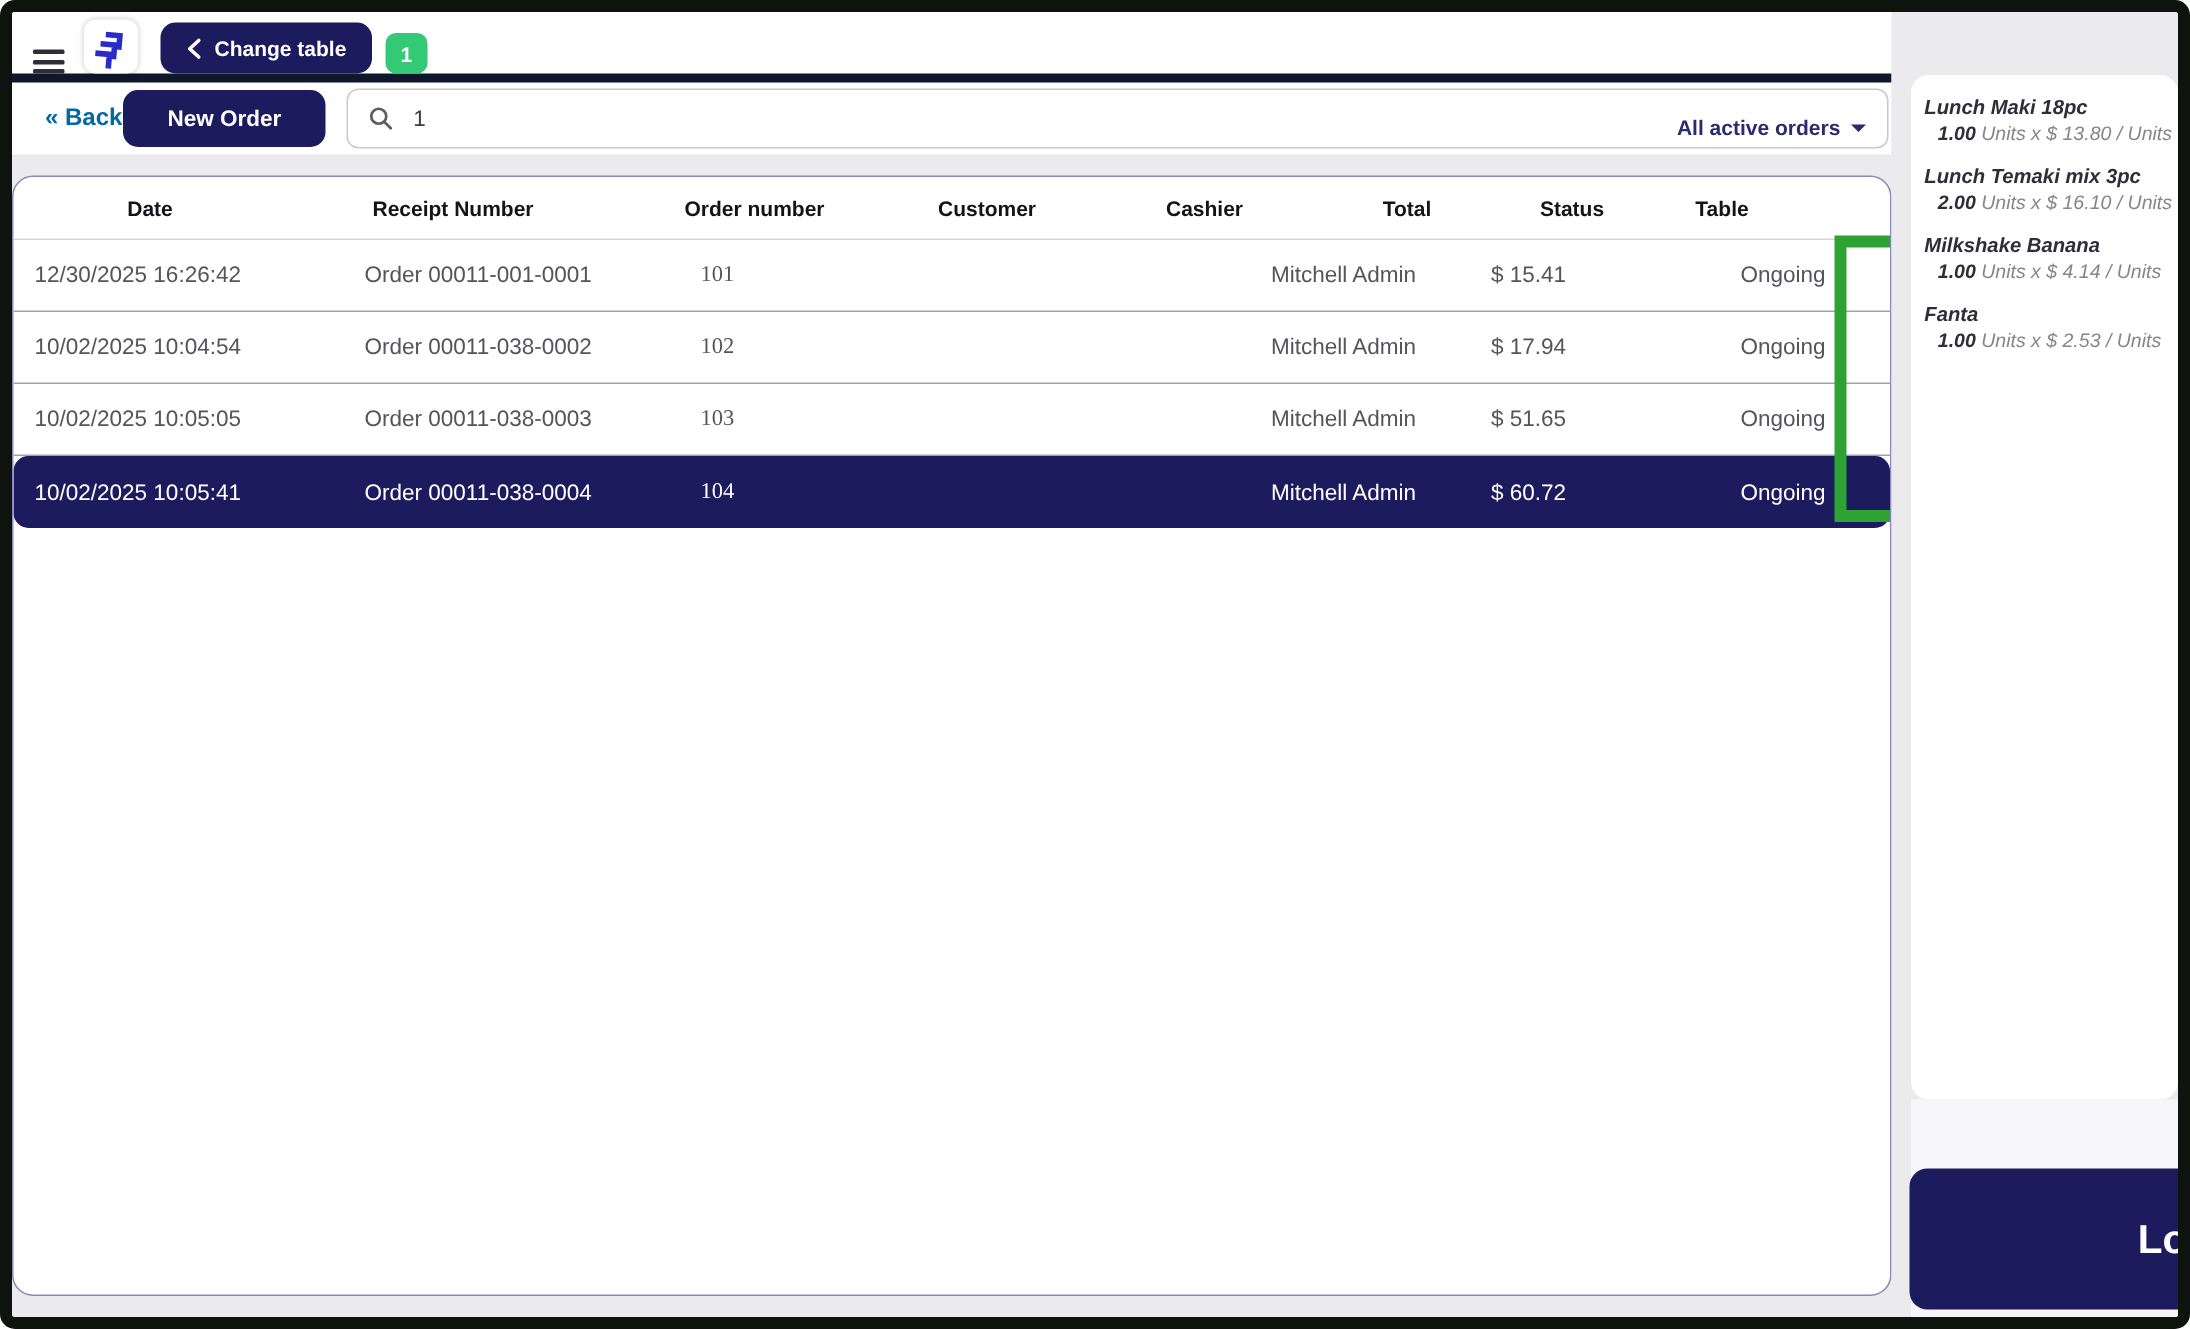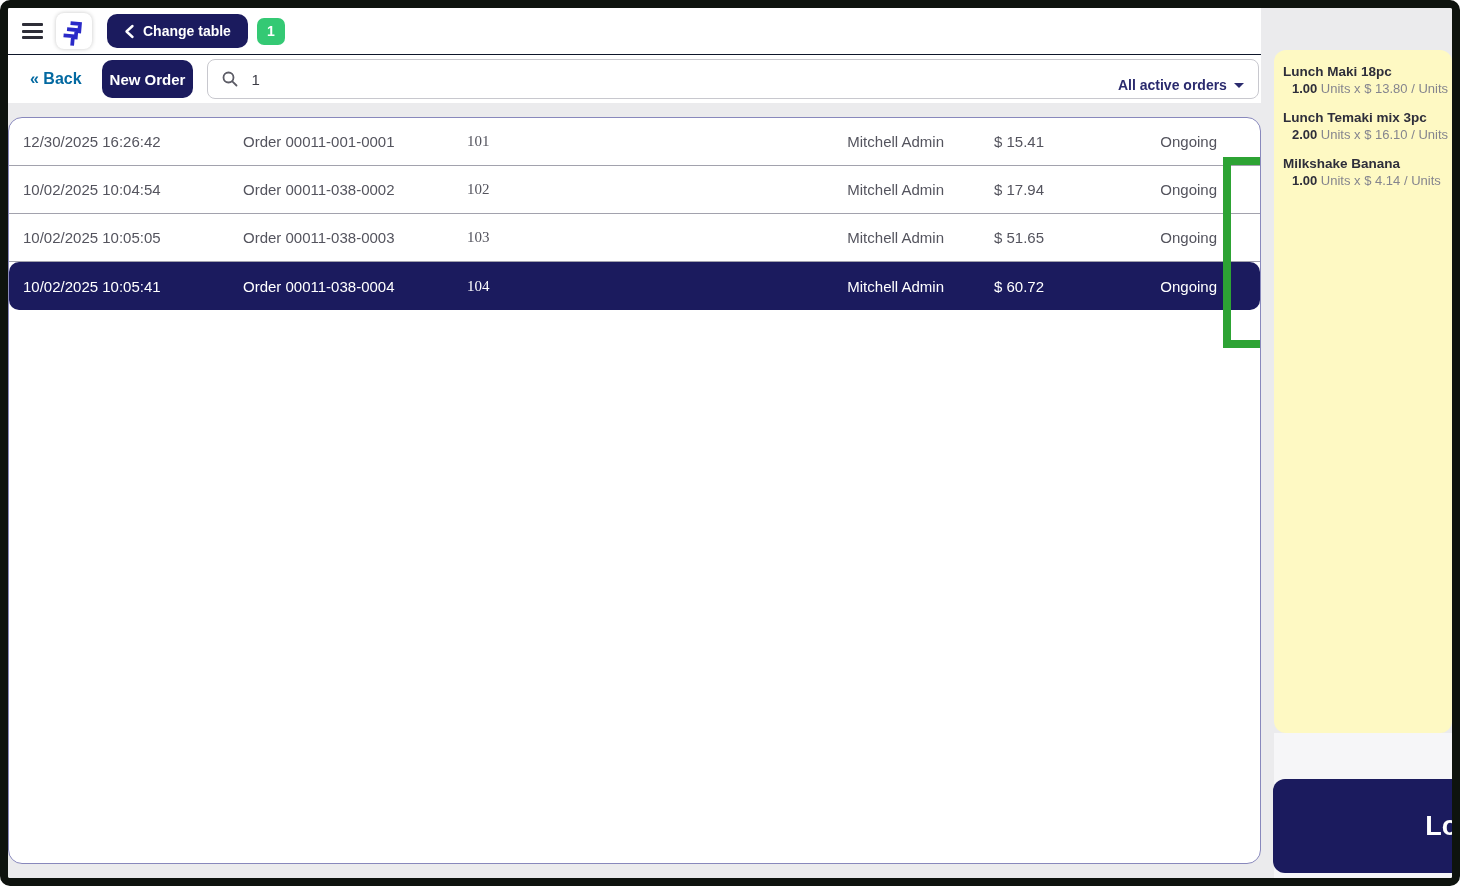--- a/index.html
+++ b/index.html
@@ -16,33 +16,33 @@
   html,body{width:1460px;height:886px;overflow:hidden;background:#fff;}
   .frame{
     width:1460px;height:886px;
     border:8px solid #0e130e;border-radius:10px;
     overflow:hidden;background:var(--page-gray);
     display:flex;
   }
   
   .left-col{width:1264px;display:flex;flex-direction:column;background:var(--page-gray);}
   .head-block{background:#fff;height:95px;display:flex;flex-direction:column;}
-  .navbar{height:47px;display:flex;align-items:center;padding-left:14px;border-bottom:1px solid #0f172a;}
+  .navbar{height:47px;display:flex;align-items:flex-end;padding-left:14px;border-bottom:6px solid #0f172a;}
   .burger{width:21px;height:16px;display:flex;flex-direction:column;justify-content:space-between;cursor:pointer;}
   .burger span{display:block;height:3px;background:#2e2e38;border-radius:1px;}
   .logo{width:36px;height:36px;margin-left:13px;border-radius:8px;background:#fff;
         box-shadow:0 0 4px rgba(0,0,0,.22);display:flex;align-items:center;justify-content:center;}
   .btn-navy{background:var(--accent-navy);color:#fff;border:none;border-radius:10px;
         font-weight:bold;display:inline-flex;align-items:center;cursor:pointer;}
   .change-table{margin-left:15px;height:34px;padding:0 17px;font-size:14px;gap:8px;}
   .badge{margin-left:9px;width:28px;height:27px;border-radius:7px;background:var(--badge-green);
         color:#fff;font-weight:bold;font-size:14px;display:flex;align-items:center;justify-content:center;}
   .subheader{height:48px;display:flex;align-items:center;}
   .back{margin-left:22px;font-size:16px;font-weight:600;color:#0369a1;background:none;border:none;cursor:pointer;}
-  .new-order{margin-left:20px;height:38px;padding:0 8px;font-size:15px;}
+  .new-order{height:38px;padding:0 30px;font-size:15px;}
   .searchbar{margin-left:14px;margin-right:2px;flex:1;height:40px;border:1px solid #c8c8ce;border-radius:8px;
         background:#fff;display:flex;align-items:center;padding:0 14px;}
   .searchbar input{border:none;outline:none;flex:1;margin-left:13px;font-size:15px;color:#3c3c46;background:transparent;}
   .filter{display:flex;align-items:center;gap:7px;color:#2b2b6e;font-weight:bold;font-size:14px;cursor:pointer;white-space:nowrap;margin-top:12px;}
   .caret{width:0;height:0;border-left:5px solid transparent;border-right:5px solid transparent;border-top:5px solid #2b2b6e;}
   .gap14{height:14px;}
   
   .orders-card{position:relative;height:747px;background:#fff;border:1px solid var(--card-border);
         border-radius:14px;overflow:hidden;}
   .thead{display:grid;grid-template-columns:182px 222px 180px 130px 160px 110px 110px 90px 1fr;
@@ -57,22 +57,22 @@
   .cell.c2{padding-left:11px;font-family:Liberation Serif, serif;}
   .cell.c3{text-align:center;}
   .cell.c4{text-align:right;padding-right:12px;}
   .cell.c5{padding-left:38px;}
   .cell.c6{text-align:right;padding-right:14px;}
   .trow.selected{background:var(--accent-navy);color:#fff;border-bottom:none;border-radius:10px;}
   .annotation-box{position:absolute;left:1214px;top:39px;width:47px;height:191px;
         border:8px solid var(--annotation-green);pointer-events:none;}
   
   .right-col{flex:1;position:relative;background:var(--page-gray);display:flex;flex-direction:column;}
-  .order-widget{margin:42px 0 0 13px;background:#fef9c3;border-radius:12px;height:683px;
-        padding:13px 4px 0 9px;overflow:hidden;}
+  .order-widget{margin:42px 0 0 13px;background:#ffffff;border-radius:12px;height:683px;
+        padding:13px 4px 0 9px;overflow:hidden;font-style:italic;}
   .oline{margin-bottom:12px;cursor:pointer;}
   .oname{font-size:13.5px;font-weight:bold;color:#2e2e3a;line-height:17px;white-space:nowrap;}
   .oqty{padding-left:9px;font-size:13px;color:#85858e;line-height:17px;white-space:nowrap;}
   .oqty b{color:#2e2e3a;}
   .sidebar-footer{margin-left:13px;flex:1;background:#f6f6f8;}
   .load-order{position:absolute;left:12px;top:771px;width:450px;height:94px;
         border:none;border-radius:12px 0 0 12px;background:var(--accent-navy);
         color:#fff;font-size:27px;font-weight:600;cursor:pointer;}
 </style>
 </head>
@@ -120,20 +120,30 @@
             <span>All active orders</span>
             <span class="caret"></span>
           </div>
         </div>
       </div>
     </div>
 
     <div class="gap14"></div>
 
     <div class="orders-card">
+      <div class="thead">
+          <div class="hcell h0">Date</div>
+          <div class="hcell h1">Receipt Number</div>
+          <div class="hcell h2">Order number</div>
+          <div class="hcell h3">Customer</div>
+          <div class="hcell h4">Cashier</div>
+          <div class="hcell h5">Total</div>
+          <div class="hcell h6">Status</div>
+          <div class="hcell h7">Table</div>
+        </div>
       <div>
           <div class="trow">
             <div class="cell c0">12/30/2025 16:26:42</div>
             <div class="cell c1">Order 00011-001-0001</div>
             <div class="cell c2">101</div>
             <div class="cell c3"></div>
             <div class="cell c4">Mitchell Admin</div>
             <div class="cell c5">$ 15.41</div>
             <div class="cell c6">Ongoing</div>
             <div class="cell c7"></div>
@@ -181,19 +191,23 @@
             <div class="oqty"><b>1.00</b> Units x $ 13.80 / Units</div>
           </div>
           <div class="oline">
             <div class="oname">Lunch Temaki mix 3pc</div>
             <div class="oqty"><b>2.00</b> Units x $ 16.10 / Units</div>
           </div>
           <div class="oline">
             <div class="oname">Milkshake Banana</div>
             <div class="oqty"><b>1.00</b> Units x $ 4.14 / Units</div>
           </div>
+          <div class="oline">
+            <div class="oname">Fanta</div>
+            <div class="oqty"><b>1.00</b> Units x $ 2.53 / Units</div>
+          </div>
         </div>
     </div>
     <div class="sidebar-footer"></div>
     <button class="load-order">Load Order</button>
   </div>
 
 </div>
 
 </body></html>

